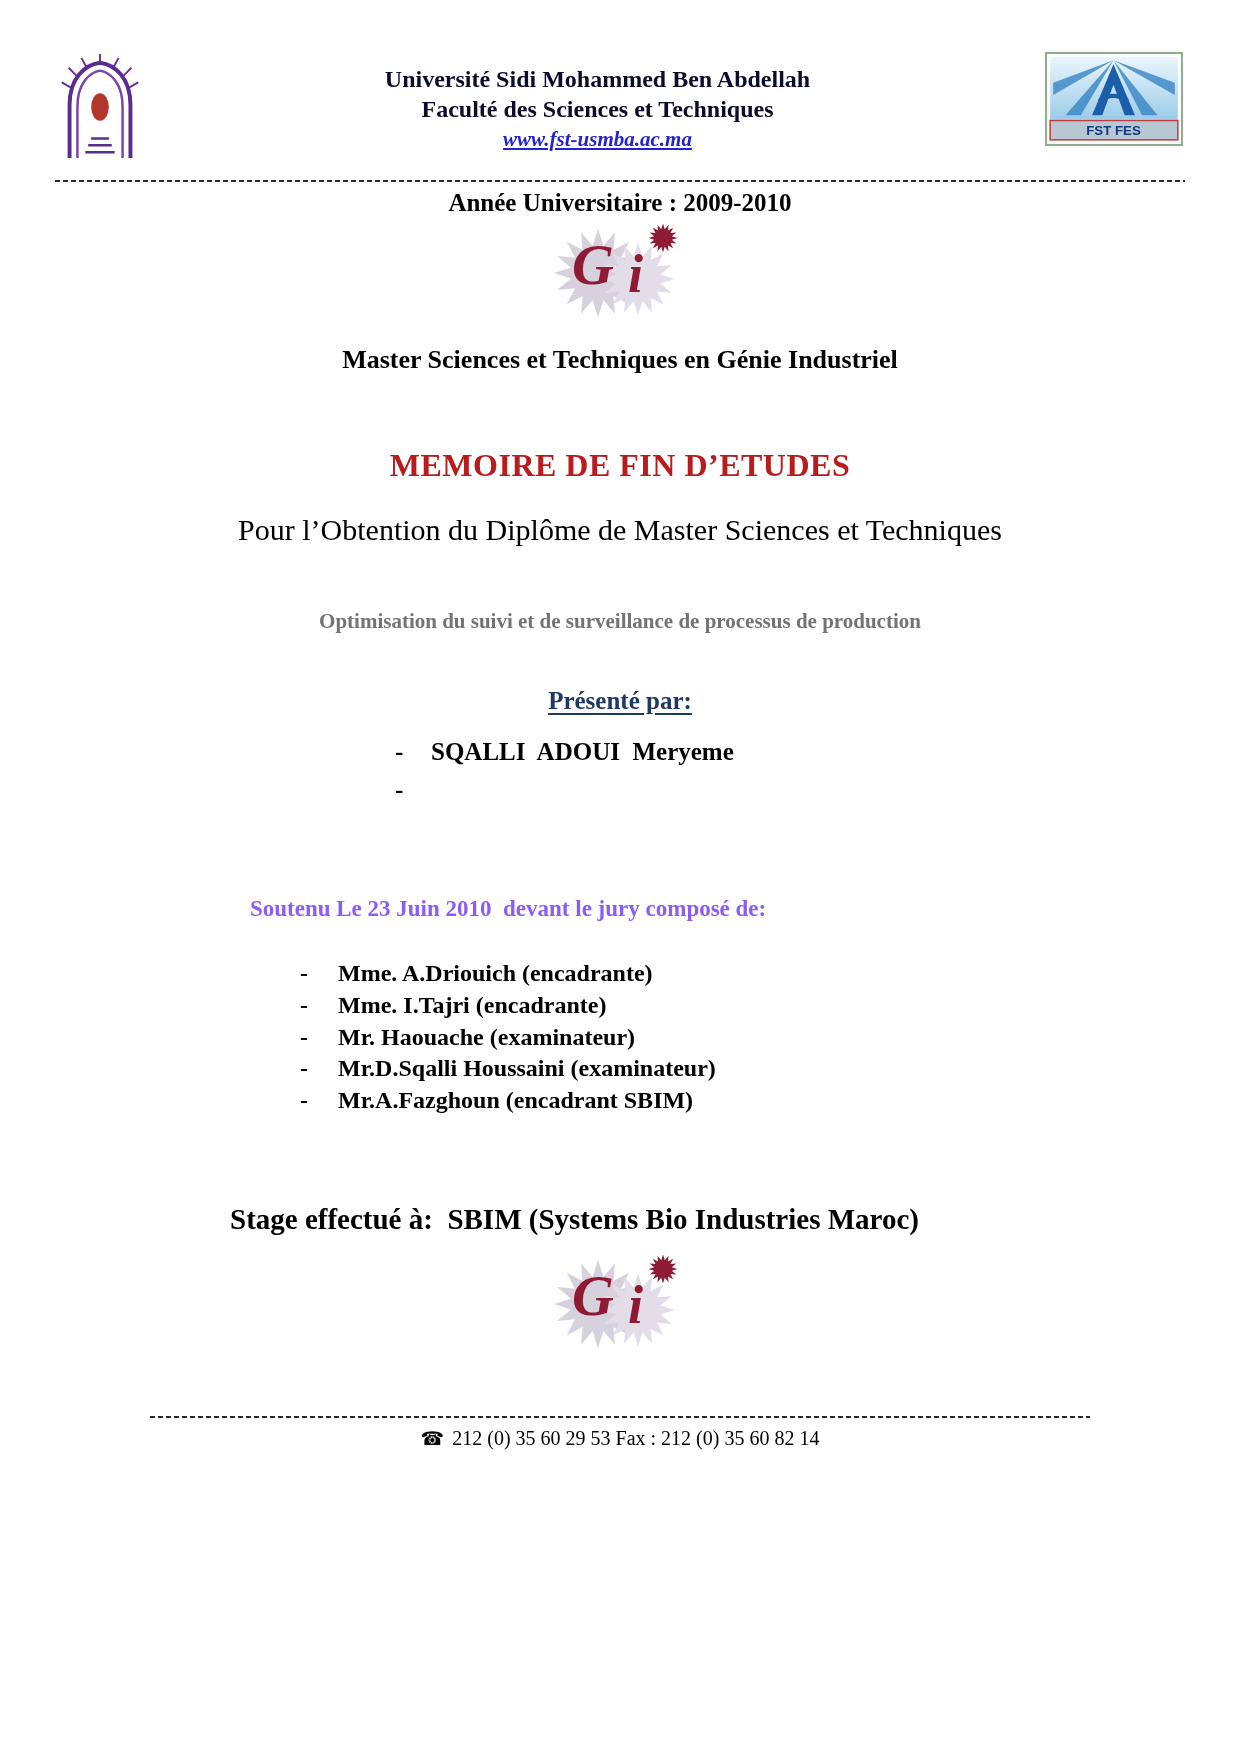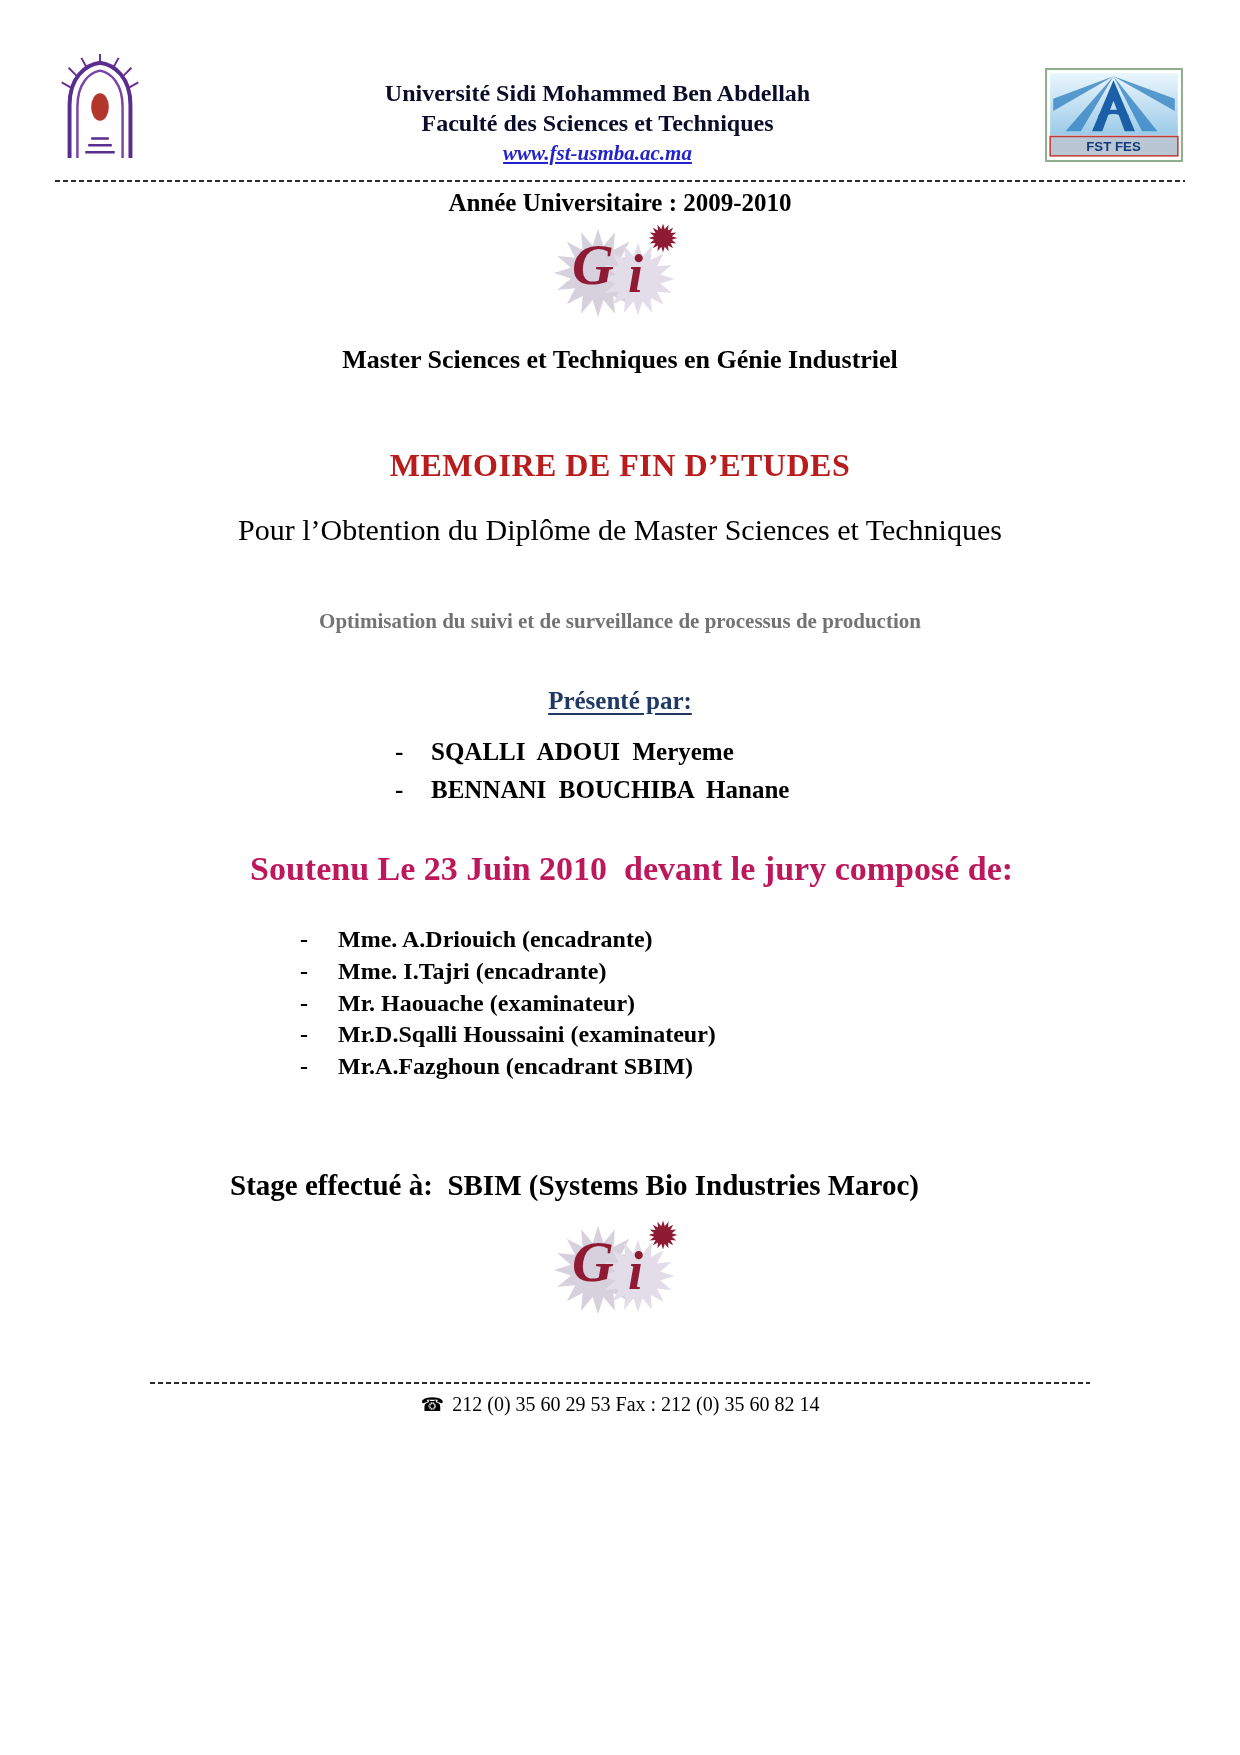--- a/index.html
+++ b/index.html
@@ -3,21 +3,21 @@
 <meta charset="utf-8">
 <style>
   html,body { margin:0; padding:0; background:#e9e9e9; }
   .page {
     width:1240px; height:1755px; margin:0 auto; background:#ffffff;
     font-family:"Liberation Serif","DejaVu Serif",serif; color:#000;
     box-sizing:border-box; padding:52px 55px 0 55px; position:relative; overflow:hidden;
   }
 
   
-  .header { display:flex; align-items:flex-end; }
+  .header { display:flex; align-items:flex-start; }
   .univ-logo { width:95px; flex:0 0 95px; }
   .fst-logo  { width:140px; flex:0 0 140px; }
   .header-center { flex:1; text-align:center; padding-top:12px; line-height:1.25; }
   .h-univ, .h-fac { font-size:24px; font-weight:bold; color:#0b0b2a; }
   .h-web { font-size:21px; font-weight:bold; font-style:italic; color:#2323CC; text-decoration:underline; margin-top:2px; }
 
   
   .sep { height:2px; background:repeating-linear-gradient(90deg,#2a2a2a 0 5px,transparent 5px 8px); }
   .sep.top { margin-top:14px; }
   .sep.bottom { width:940px; margin:62px auto 0 auto; }
@@ -40,21 +40,21 @@
 
   .thesis { text-align:center; font-size:21px; font-weight:bold; color:#737373; margin:58px auto 16px auto; max-width:760px; line-height:1.35; }
 
   .presente { text-align:center; font-size:25px; font-weight:bold; color:#1F3864; margin-top:52px; text-decoration:underline; text-underline-offset:4px; }
 
   .authors { margin-top:18px; font-size:25px; font-weight:bold; padding-left:340px; line-height:1.5; }
   .author-row { display:flex; }
   .author-row .dash { width:36px; }
   .author-row .name { white-space:pre-wrap; }
 
-  .soutenu { color:#be185d; font-weight:bold; font-size:34px; margin-top:42px; padding-left:195px; white-space:pre-wrap; }
+  .soutenu { color:#8b5cf6; font-weight:bold; font-size:23px; margin-top:88px; padding-left:195px; white-space:pre-wrap; }
 
   .jury { margin-top:36px; font-size:24px; font-weight:bold; line-height:1.32; padding-left:245px; }
   .jury-row { display:flex; }
   .jury-row .dash { width:38px; }
 
   .stage { font-size:29px; font-weight:bold; margin-top:86px; padding-left:175px; white-space:pre-wrap; }
 
   .gi.bottom { margin-top:18px; }
 
   .footer-lines { text-align:center; font-size:20px; margin-top:6px; line-height:1.4; }
@@ -150,21 +150,20 @@
 
   <div class="presente">Présenté par:</div>
 
   <div class="authors">
     <div class="author-row">
       <span class="dash">-</span>
       <span class="name">SQALLI  ADOUI  Meryeme</span>
     </div>
     <div class="author-row">
       <span class="dash">-</span>
-      <span class="name">BENNANI  BOUCHIBA  Hanane</span>
     </div>
   </div>
 
   <div class="soutenu">Soutenu Le 23 Juin 2010  devant le jury composé de:</div>
 
   <div class="jury">
     <div class="jury-row">
       <span class="dash">-</span>
       <span>Mme. A.Driouich (encadrante)</span>
     </div>

